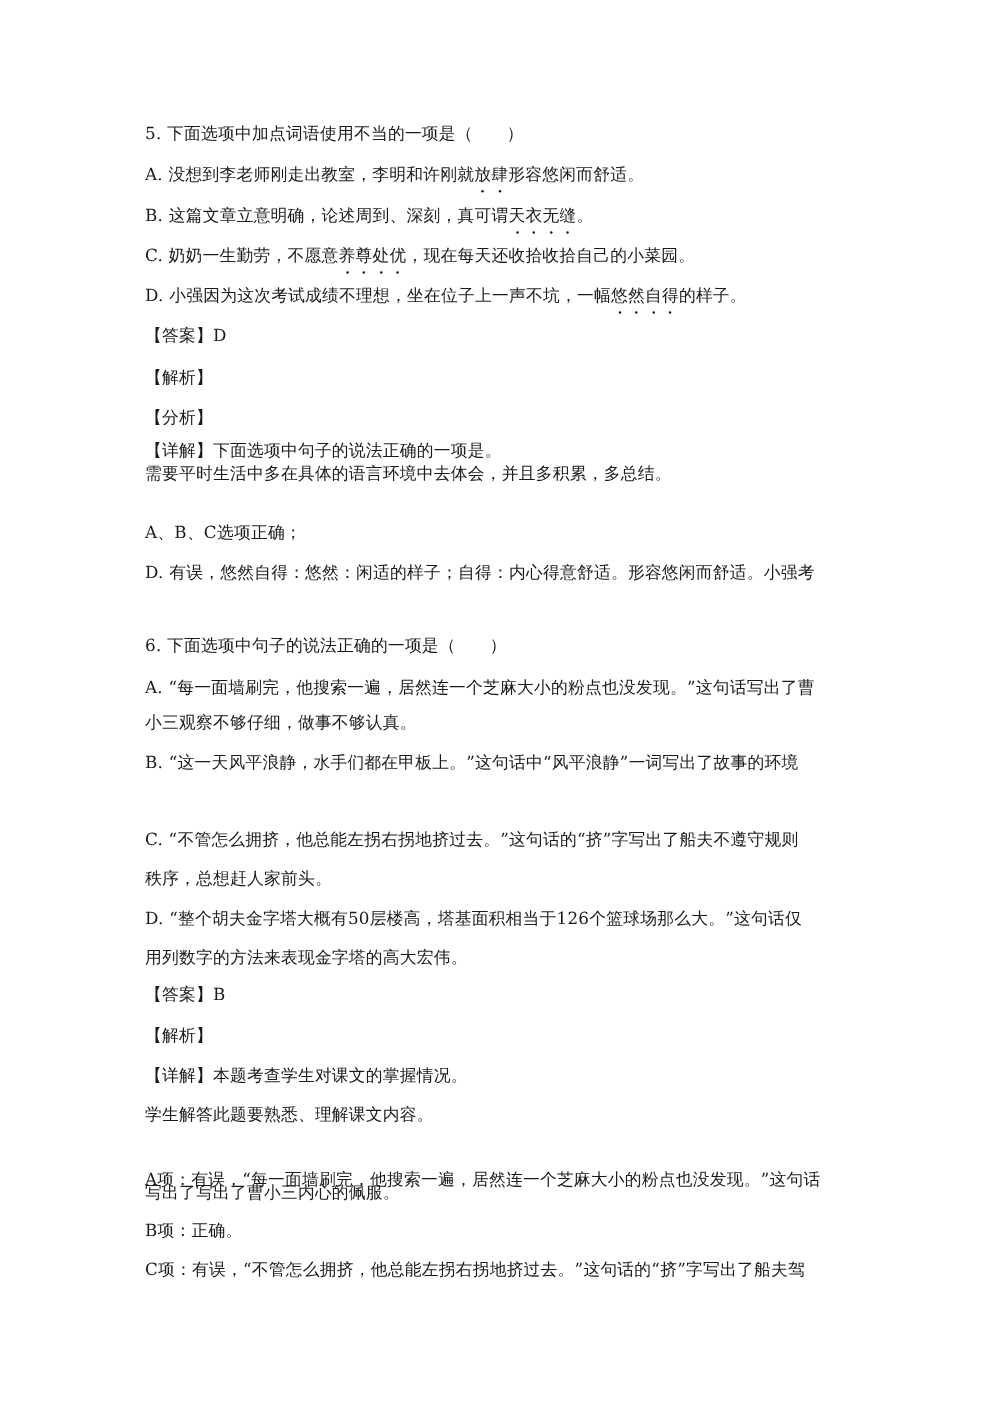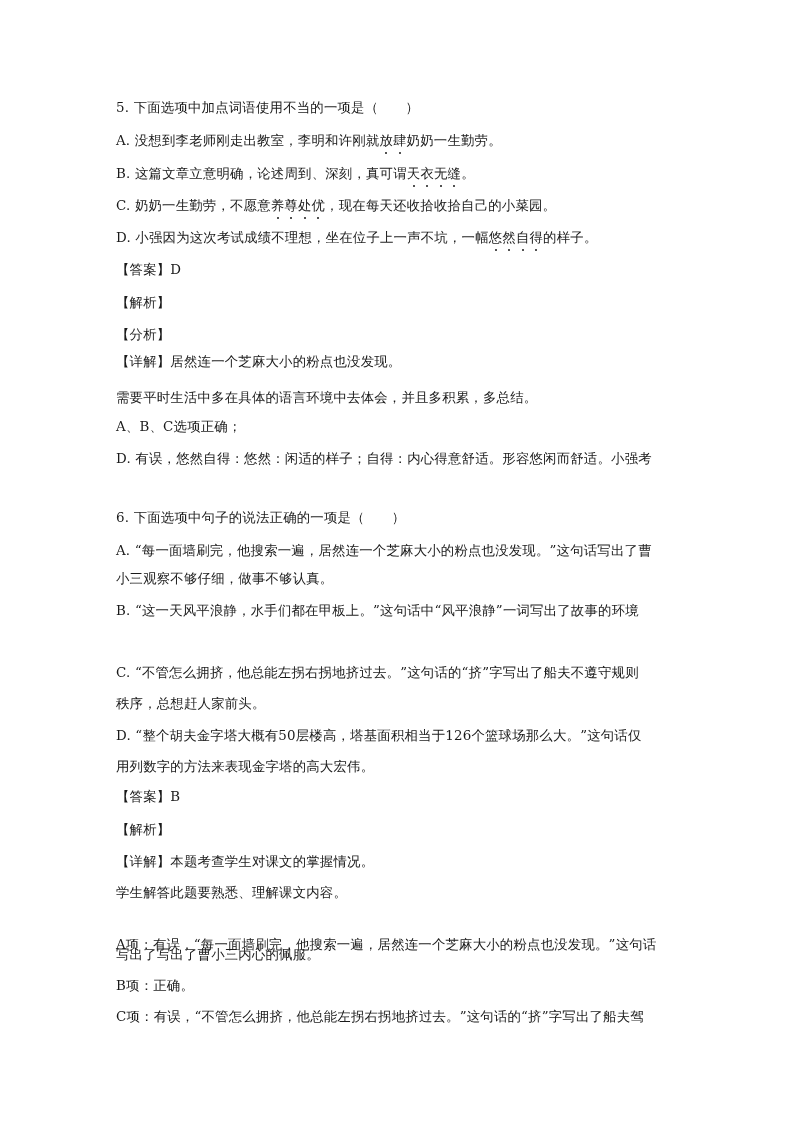--- a/index.html
+++ b/index.html
@@ -24,37 +24,37 @@
     }
   </style>
 </head>
 <body>
 
 <div class="page">
 
   <div class="line" style="top:99px">5. 下面选项中加点词语使用不当的一项是（　　）</div>
 
   <div class="line" style="top:132px">
-    <span>A. 没想到李老师刚走出教室，李明和许刚就</span><span class="dot-word"><span class="dot">放</span><span class="dot">肆</span></span><span>奶奶一生勤劳。</span>
+    <span>A. 没想到李老师刚走出教室，李明和许刚就</span><span class="dot-word"><span class="dot">放</span><span class="dot">肆</span></span><span>形容悠闲而舒适。</span>
   </div>
   <div class="line" style="top:165px">
     <span>B. 这篇文章立意明确，论述周到、深刻，真可谓</span><span class="dot-word"><span class="dot">天</span><span class="dot">衣</span><span class="dot">无</span><span class="dot">缝</span></span><span>。</span>
   </div>
   <div class="line" style="top:197px">
     <span>C. 奶奶一生勤劳，不愿意</span><span class="dot-word"><span class="dot">养</span><span class="dot">尊</span><span class="dot">处</span><span class="dot">优</span></span><span>，现在每天还收拾收拾自己的小菜园。</span>
   </div>
   <div class="line" style="top:229px">
     <span>D. 小强因为这次考试成绩不理想，坐在位子上一声不坑，一幅</span><span class="dot-word"><span class="dot">悠</span><span class="dot">然</span><span class="dot">自</span><span class="dot">得</span></span><span>的样子。</span>
   </div>
 
   <div class="line" style="top:261px">【答案】D</div>
   <div class="line" style="top:294px">【解析】</div>
   <div class="line" style="top:326px">【分析】</div>
-  <div class="line" style="top:353px">【详解】居然连一个芝麻大小的粉点也没发现。</div>
-  <div class="line" style="top:389px">需要平时生活中多在具体的语言环境中去体会，并且多积累，多总结。</div>
+  <div class="line" style="top:353px">【详解】下面选项中句子的说法正确的一项是。</div>
+  <div class="line" style="top:371px">需要平时生活中多在具体的语言环境中去体会，并且多积累，多总结。</div>
   <div class="line" style="top:418px">A、B、C选项正确；</div>
   <div class="line" style="top:450px">D. 有误，悠然自得：悠然：闲适的样子；自得：内心得意舒适。形容悠闲而舒适。小强考</div>
 
   <div class="line" style="top:509px">6. 下面选项中句子的说法正确的一项是（　　）</div>
   <div class="line" style="top:542px">A. “每一面墙刷完，他搜索一遍，居然连一个芝麻大小的粉点也没发现。”这句话写出了曹</div>
   <div class="line" style="top:570px">小三观察不够仔细，做事不够认真。</div>
   <div class="line" style="top:602px">B. “这一天风平浪静，水手们都在甲板上。”这句话中“风平浪静”一词写出了故事的环境</div>
   <div class="line" style="top:664px">C. “不管怎么拥挤，他总能左拐右拐地挤过去。”这句话的“挤”字写出了船夫不遵守规则</div>
   <div class="line" style="top:695px">秩序，总想赶人家前头。</div>
   <div class="line" style="top:727px">D. “整个胡夫金字塔大概有50层楼高，塔基面积相当于126个篮球场那么大。”这句话仅</div>

